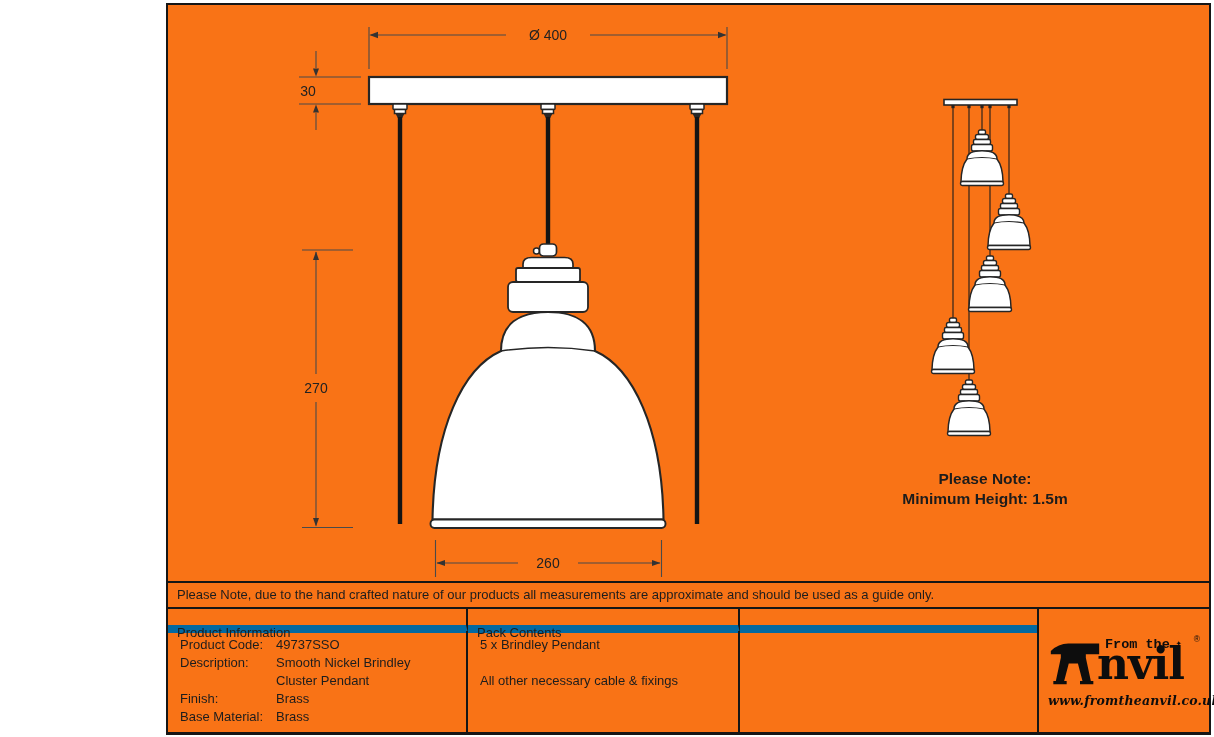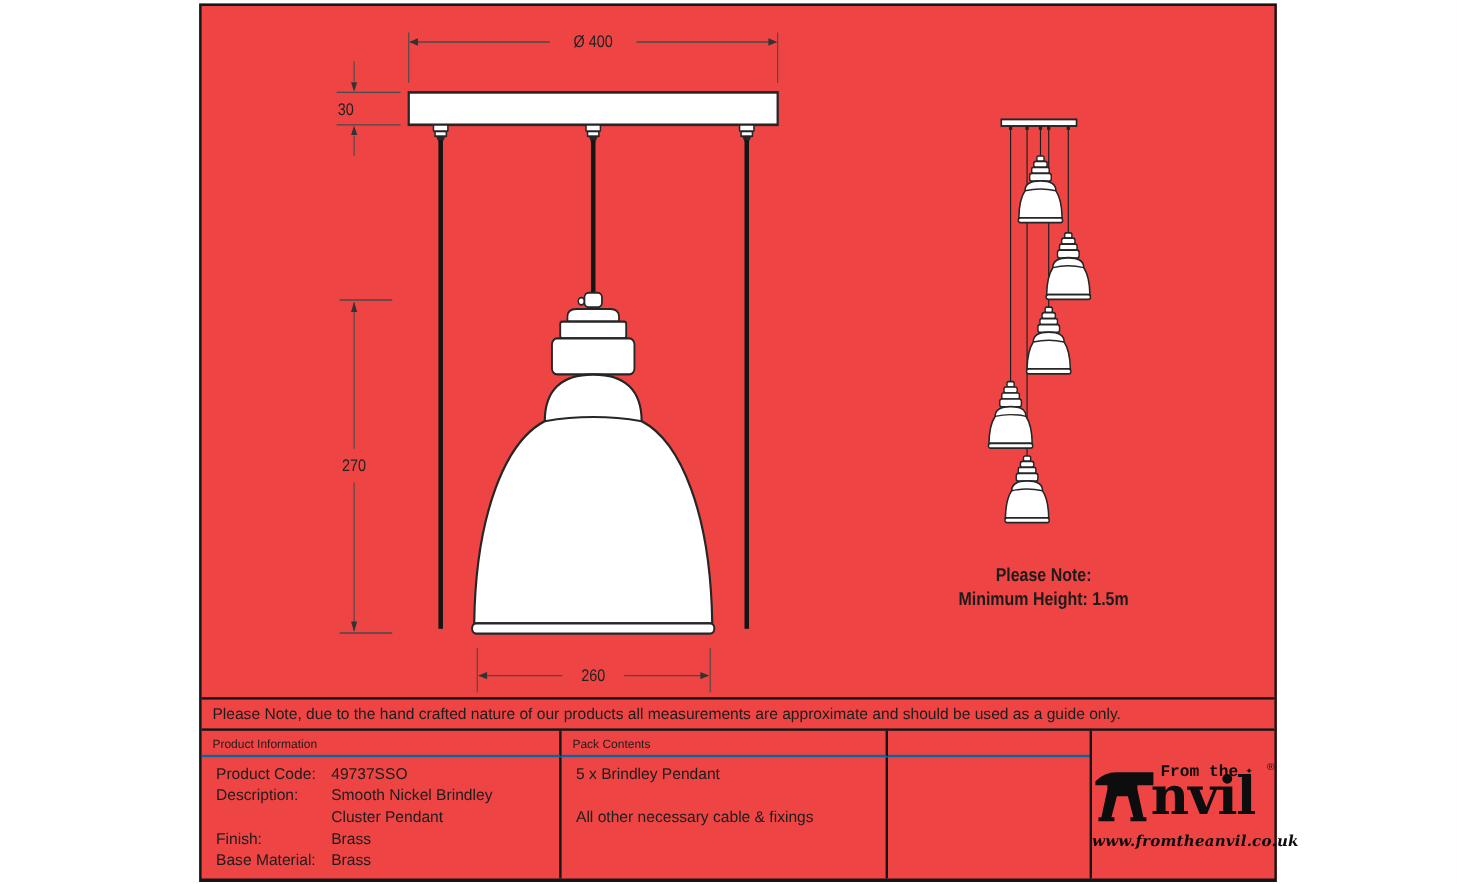--- a/index.html
+++ b/index.html
@@ -2,35 +2,35 @@
 <html><head>
 <meta charset="utf-8">
 <style>
   * { margin:0; padding:0; box-sizing:border-box; }
   html,body { background:#ffffff; }
   .sheet {
     position:relative; width:1214px; height:737px; background:#fff;
     font-family:"Liberation Sans", sans-serif; color:#1d1d1d; overflow:hidden;
   }
   .frame {
-    position:absolute; left:166px; top:3px; width:898px; height:732px;
+    position:absolute; left:166px; top:3px; width:1045px; height:732px;
     border:2px solid #161616; border-bottom-width:3px;
-    display:flex; flex-direction:column; background:#ef4444;
+    display:flex; flex-direction:column; background:#f97316;
   }
   .drawing-area { position:relative; height:576px; flex:0 0 auto; }
   .drawing-area svg { position:absolute; inset:0; width:100%; height:100%; }
 
   .note-row {
     flex:0 0 28px; border-top:2px solid #161616; border-bottom:2px solid #161616;
     font-size:13px; line-height:24px; padding-left:9px; white-space:nowrap; overflow:hidden;
   }
 
   .table-area { flex:1 1 auto; display:flex; }
   .table-left { width:869px; display:grid; grid-template-columns:300px 272px 1fr; grid-template-rows:22px 1fr; }
-  .th { font-size:10px; padding:6px 0 0 9px; border-bottom:2px solid #0369a1; white-space:nowrap; }
+  .th { font-size:13px; padding:16px 0 0 9px; border-bottom:8px solid #0369a1; white-space:nowrap; }
   .cell-r { border-right:2px solid #161616; }
   .td { font-size:13px; line-height:18px; padding:5px 12px 0 12px; }
 
   .pi-grid { display:grid; grid-template-columns:96px auto; column-gap:0; }
   .pi-grid > div { line-height:18px; white-space:nowrap; }
 
   .pack-line { line-height:18px; white-space:nowrap; }
   .pack-spacer { height:18px; }
 
   .logo-cell { flex:1 1 auto; border-left:2px solid #161616; display:flex; align-items:center; justify-content:center; }

